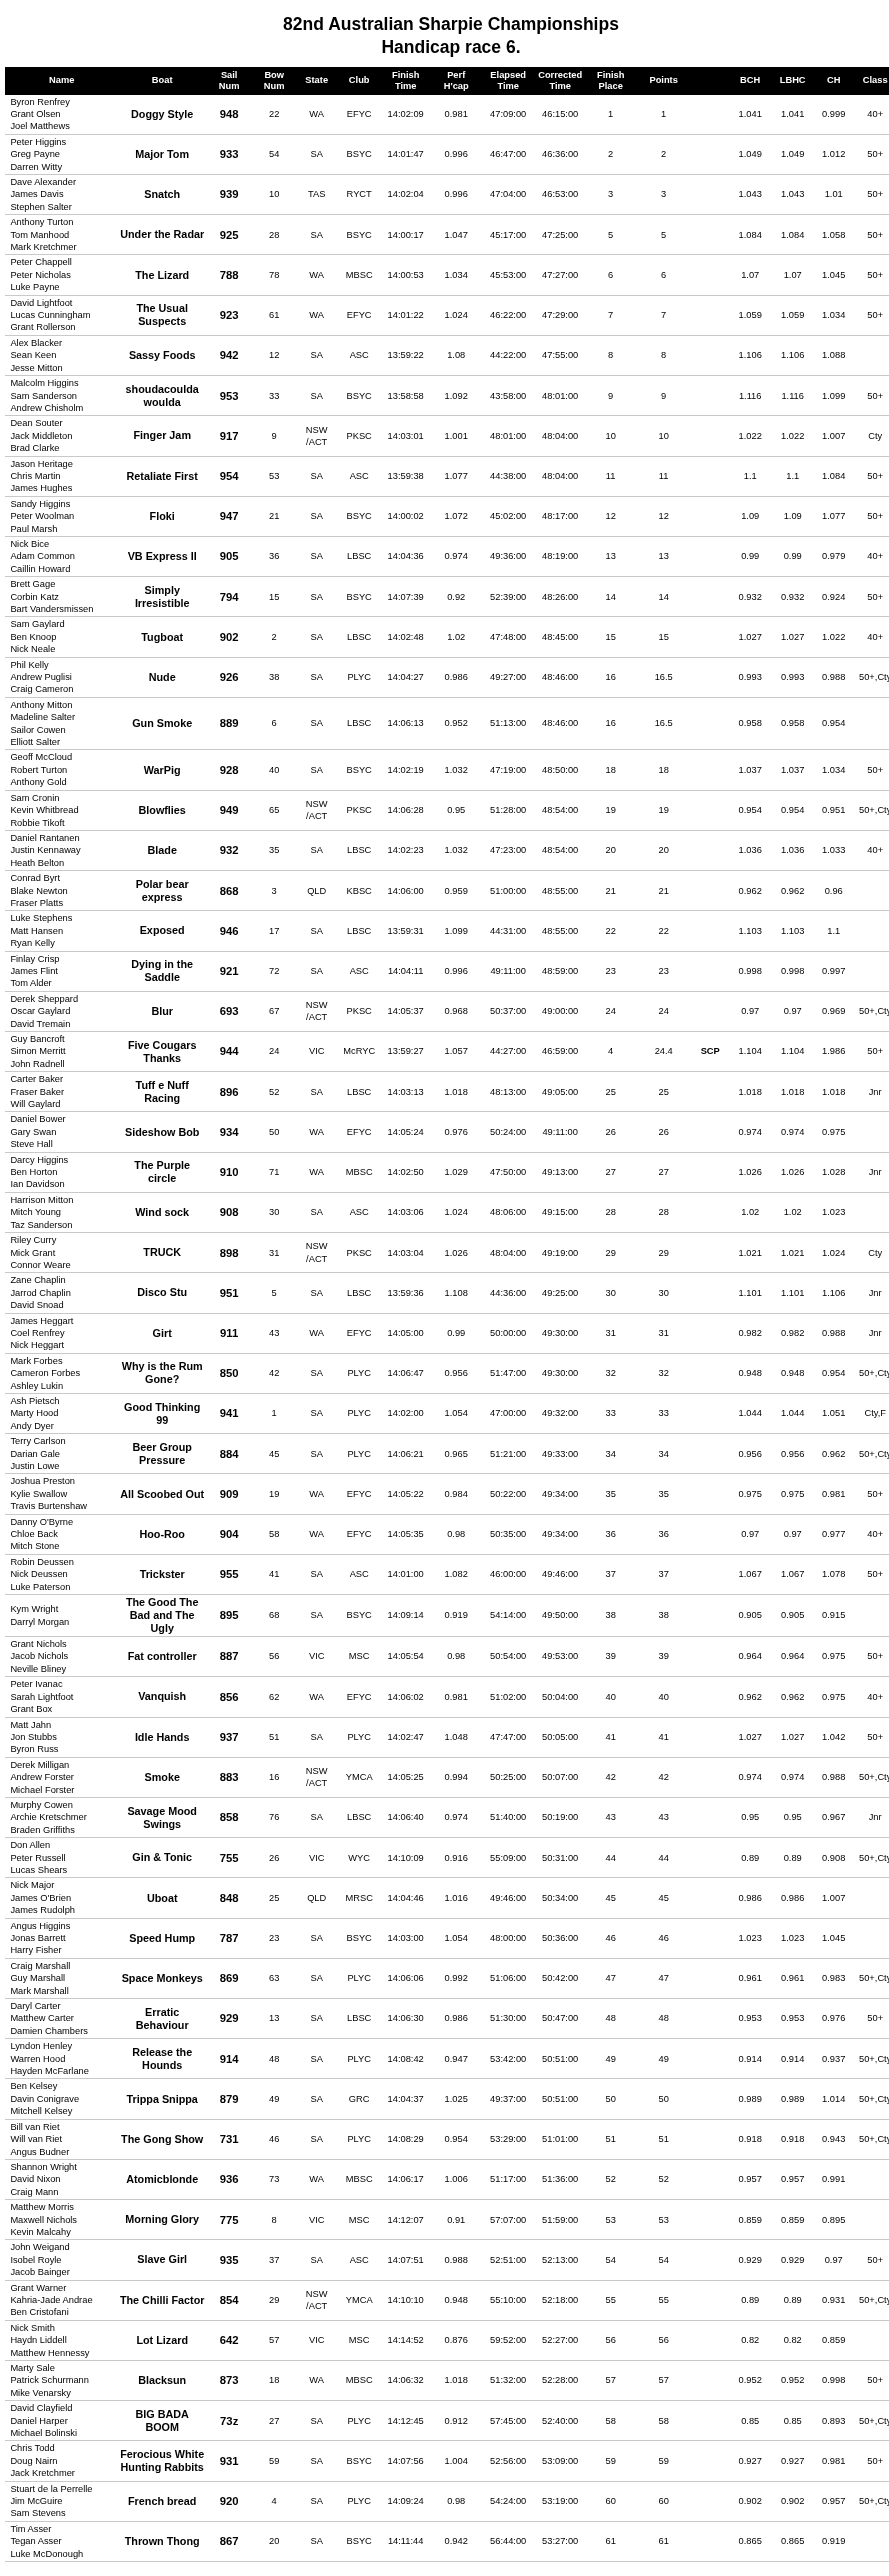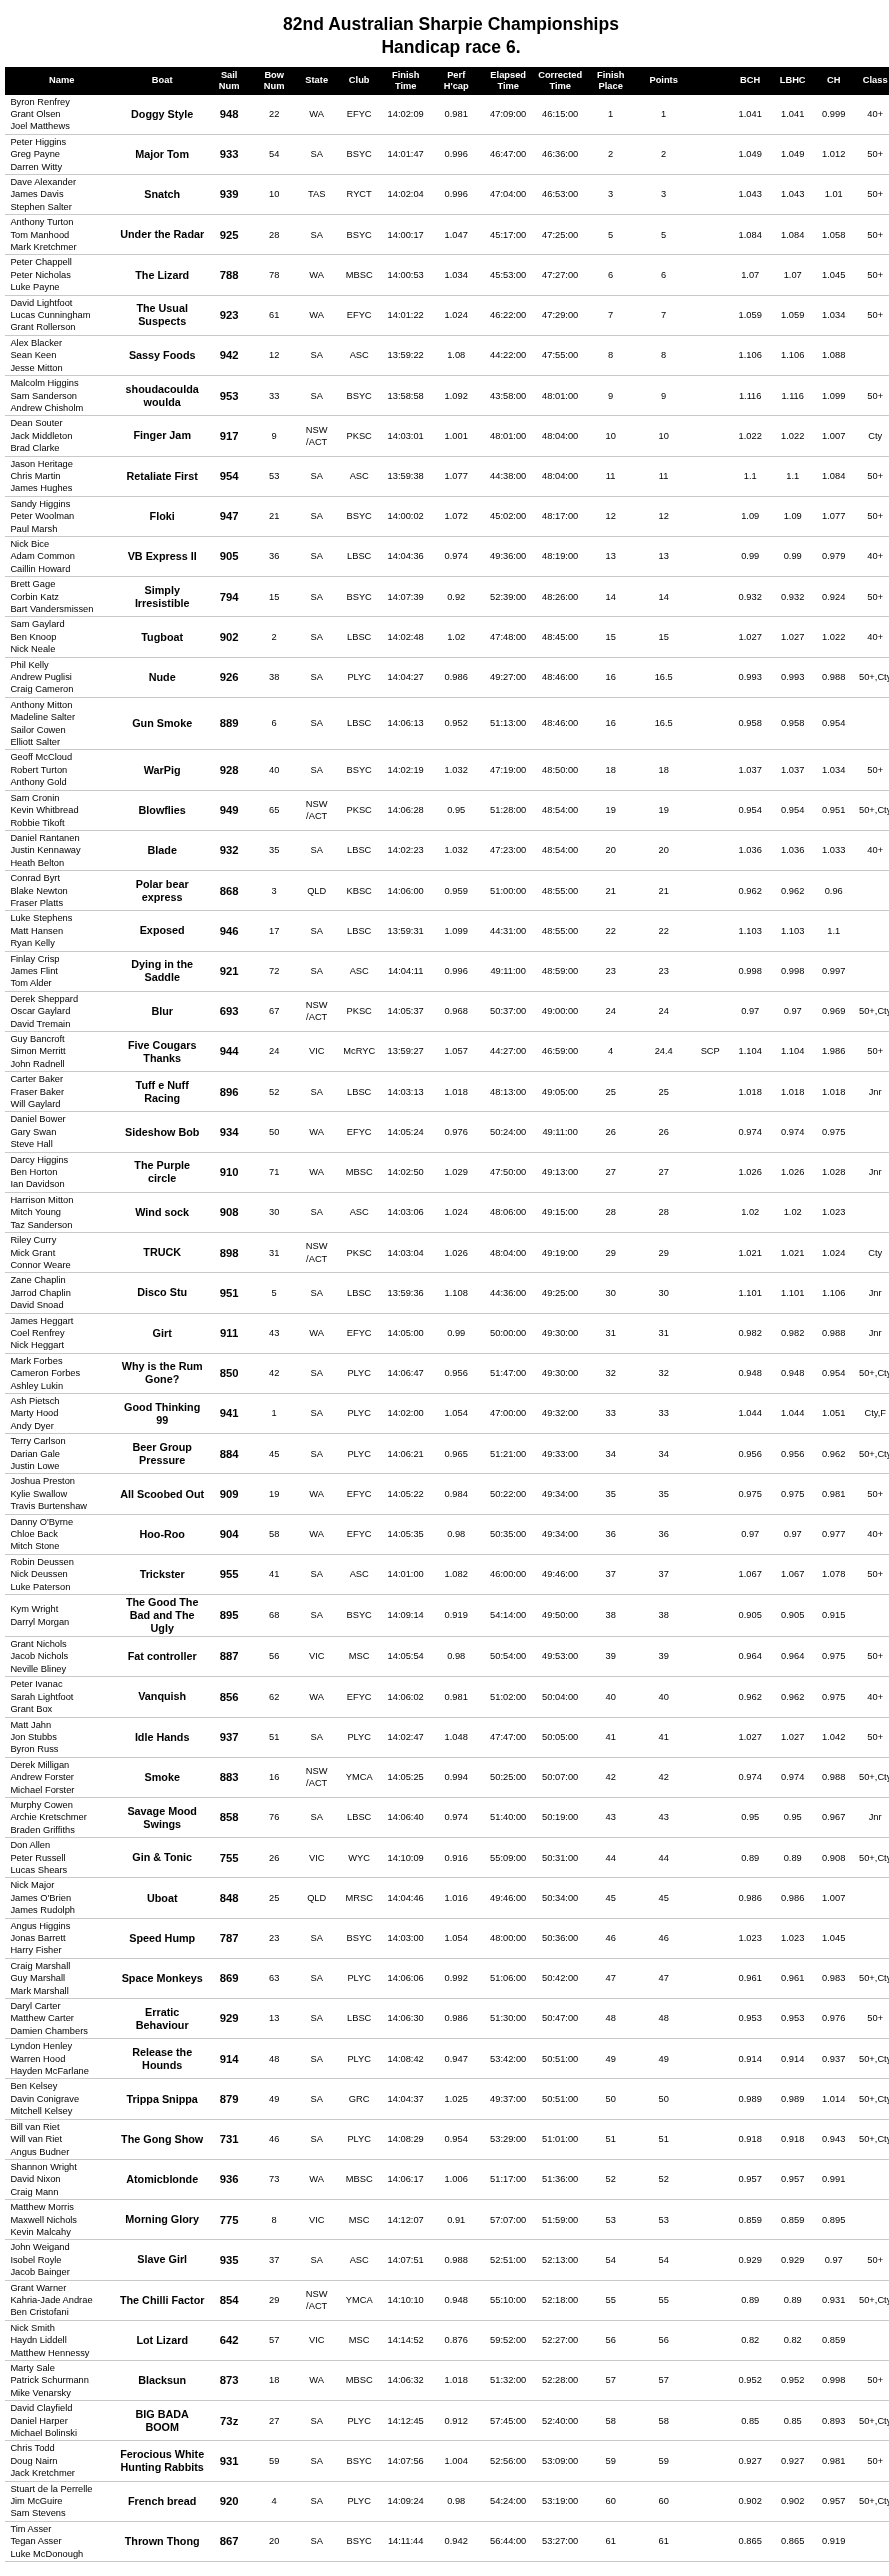--- a/index.html
+++ b/index.html
@@ -16,21 +16,21 @@
            padding:1px 1px;word-wrap:break-word;}
   tbody tr{border-top:1px solid #c9c9c9;}
   tbody tr:first-child{border-top:none;}
   tbody tr:last-child{border-bottom:1px solid #c9c9c9;}
   td.c-crew{text-align:left;padding-left:5.2px;font-size:9.3px;}
   td.c-crew div{line-height:12.4px;}
   td.c-boat{font-weight:bold;font-size:10.8px;line-height:13px;}
   td.c-sail{font-weight:bold;font-size:11.3px;}
   td.c-state,td.c-club{white-space:pre-line;}
   td.c-place.code, td.c-pen.code{font-weight:bold;}
-  td.c-pen.code{font-weight:normal;}
+  td.c-pen.code{font-weight:bold;}
 </style>
 </head>
 <body>
 
 <div class="page">
 
   <div class="titleblock">
     <div class="t1">82nd Australian Sharpie Championships</div>
     <div class="t3">Handicap race 6.</div>
   </div>

